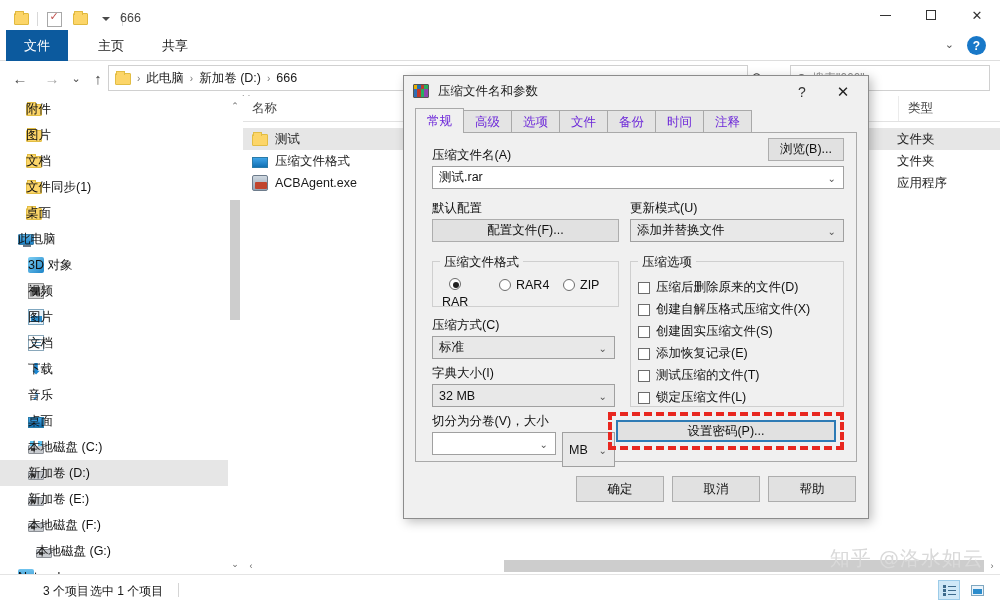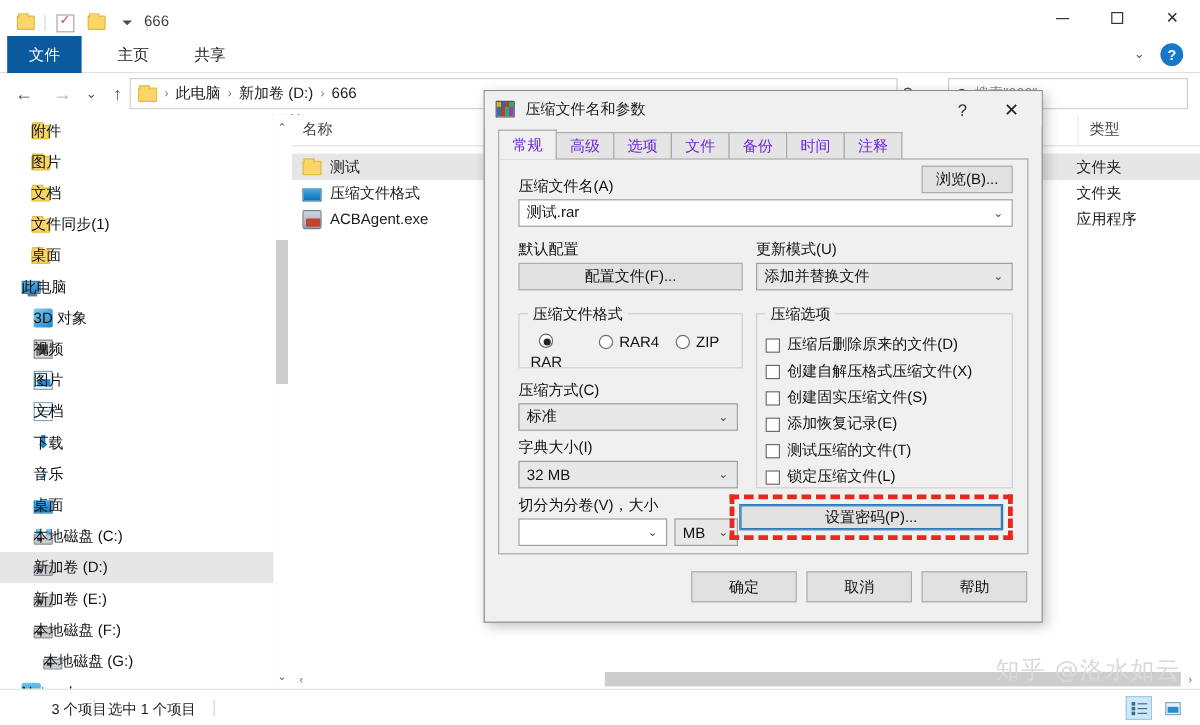--- a/index.html
+++ b/index.html
@@ -399,21 +399,21 @@
       <div class="combo gray" style="left:16px; top:251px; width:183px; height:23px;">
         <span>32 MB</span>
         <span class="arw">⌄</span>
       </div>
 
       <div class="lbl" style="left:16px; top:280px;">切分为分卷(V)，大小</div>
       <div class="combo" style="left:16px; top:299px; width:124px; height:23px;">
         <span></span>
         <span class="arw">⌄</span>
       </div>
-      <div class="combo gray" style="left:146px; top:299px; width:53px; height:23px;">
+      <div class="combo gray" style="left:146px; top:299px; width:53px; height:35px;">
         <span>MB</span>
         <span class="arw">⌄</span>
       </div>
 
       <div class="grp" style="left:214px; top:128px; width:214px; height:146px;"></div>
       <div class="grp-t" style="left:222px; top:121px;">压缩选项</div>
       <div class="chk" style="left:222px; top:146px;">
         <span class="chk-b"></span>
         <span>压缩后删除原来的文件(D)</span>
       </div>

